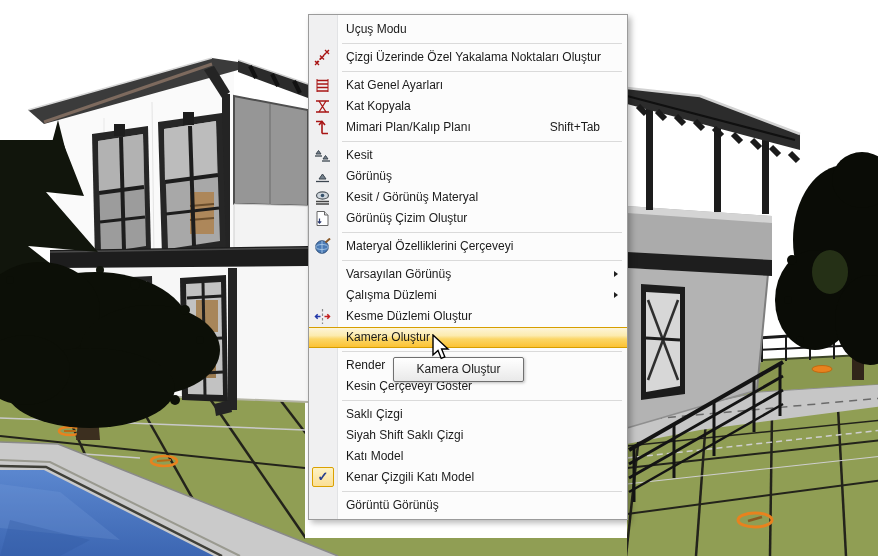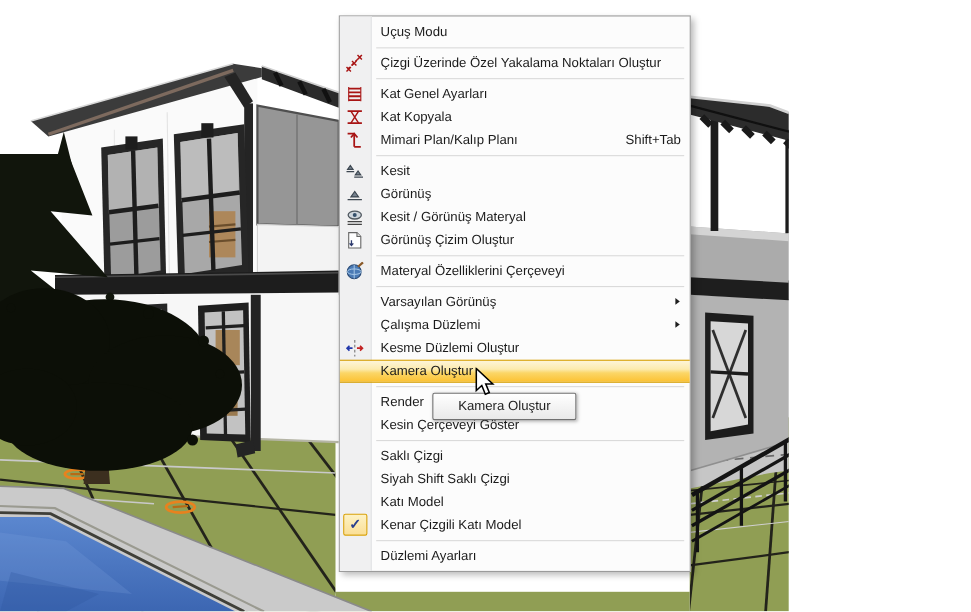--- a/index.html
+++ b/index.html
@@ -1,16 +1,16 @@
 <!DOCTYPE html>
 <html><head>
 <meta charset="utf-8">
 <style>
   html,body{margin:0;padding:0;}
-  #app{position:relative;width:717px;height:556px;overflow:hidden;background:#fff;
+  #app{position:relative;width:878px;height:556px;overflow:hidden;background:#fff;
        font-family:"Liberation Sans",sans-serif;-webkit-font-smoothing:antialiased;}
   #scene{position:absolute;left:0;top:0;z-index:0;}
 
   
   .menu{position:absolute;left:308px;top:14px;width:318px;z-index:10;
         background:#fcfcfc;border:1px solid #9b9b9b;
         box-shadow:3px 3px 6px rgba(0,0,0,.28);
         font-size:12px;color:#1b1b1b;padding:4px 0 3px 0;}
   .gutter{position:absolute;left:0;top:0;bottom:0;width:28px;
           background:#f0f0f1;border-right:1px solid #e2e3e5;}
@@ -18,21 +18,21 @@
              white-space:nowrap;cursor:default;}
   .menu-item.highlighted{height:19px;line-height:19px;
       background:linear-gradient(to bottom,#fdf5d9 0%,#fcebae 40%,#fbd667 58%,#fcc233 100%);
       border-top:1px solid #d69e00;border-bottom:1px solid #d69e00;}
   .menu-sep{height:1px;background:#dadada;margin:3px 5px 3px 33px;}
   .mi-icon{position:absolute;left:5px;top:2px;width:17px;height:17px;}
   .mi-icon svg{display:block;}
   .mi-check{position:absolute;left:3px;top:0;width:20px;height:18px;border:1px solid #dba100;
             border-radius:2px;background:linear-gradient(#fdf2c4,#fbdf96);
             color:#293f8e;font-weight:bold;font-size:13px;text-align:center;line-height:18px;}
-  .mi-shortcut{position:absolute;right:8px;top:0;}
+  .mi-shortcut{position:absolute;right:27px;top:0;}
   .mi-arrow{position:absolute;right:9px;top:7px;width:0;height:0;
             border-left:4px solid #1f1f1f;border-top:3.5px solid transparent;
             border-bottom:3.5px solid transparent;}
 
   
   .tooltip{position:absolute;left:393px;top:357px;width:129px;height:23px;z-index:12;
            border:1px solid #707070;border-radius:2px;
            background:linear-gradient(#ffffff,#e9e9e9);
            font-size:12px;color:#1d1d1d;text-align:center;line-height:23px;
            box-shadow:1px 1px 3px rgba(0,0,0,.25);}
@@ -410,21 +410,21 @@
       <span class="mi-label">Siyah Shift Saklı Çizgi</span>
     </div>
         <div class="menu-item">
       <span class="mi-label">Katı Model</span>
     </div>
         <div class="menu-item">
       <span class="mi-label">Kenar Çizgili Katı Model</span>
     <span class="mi-check">✓</span></div>
         <div class="menu-sep"></div>
         <div class="menu-item">
-      <span class="mi-label">Düzlemi Ayarları</span>
+      <span class="mi-label">Görüntü Görünüş</span>
     </div>
       </div>
   </div>
 
   <div class="tooltip">
     <span>Kamera Oluştur</span>
   </div>
 
   <svg class="cursor" width="22" height="30" viewBox="0 0 22 30">
     <path d="M2,1 L2,21 L7,16.5 L10.2,24.4 L13.8,22.8 L10.6,15 L17,15 Z" fill="#ffffff" stroke="#000000" stroke-width="1.4"></path>

